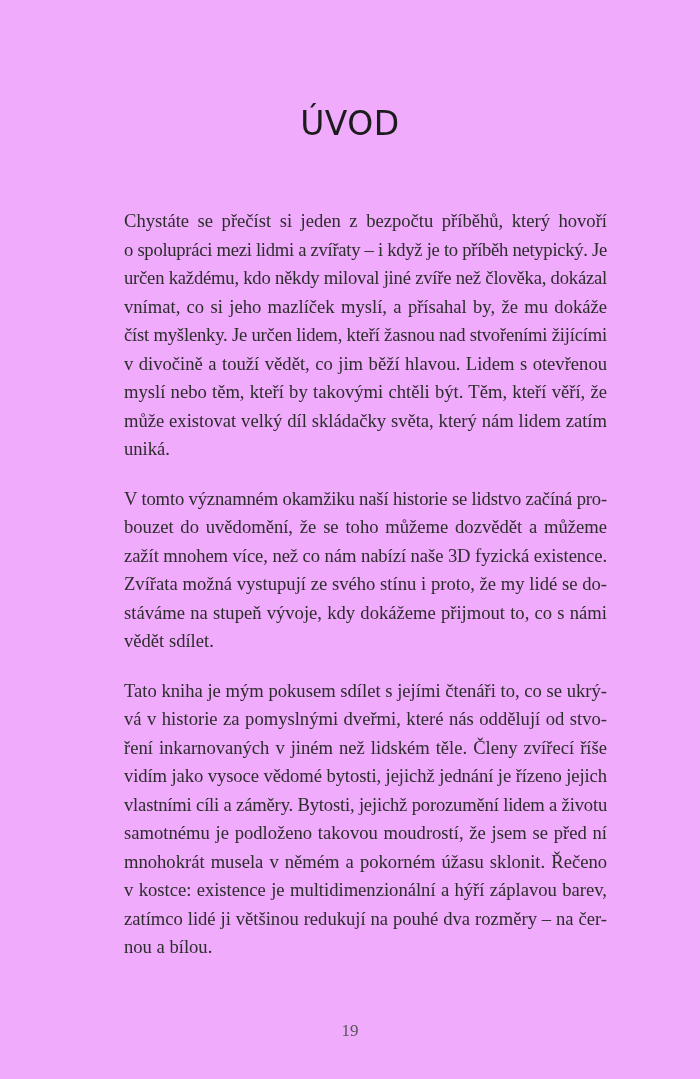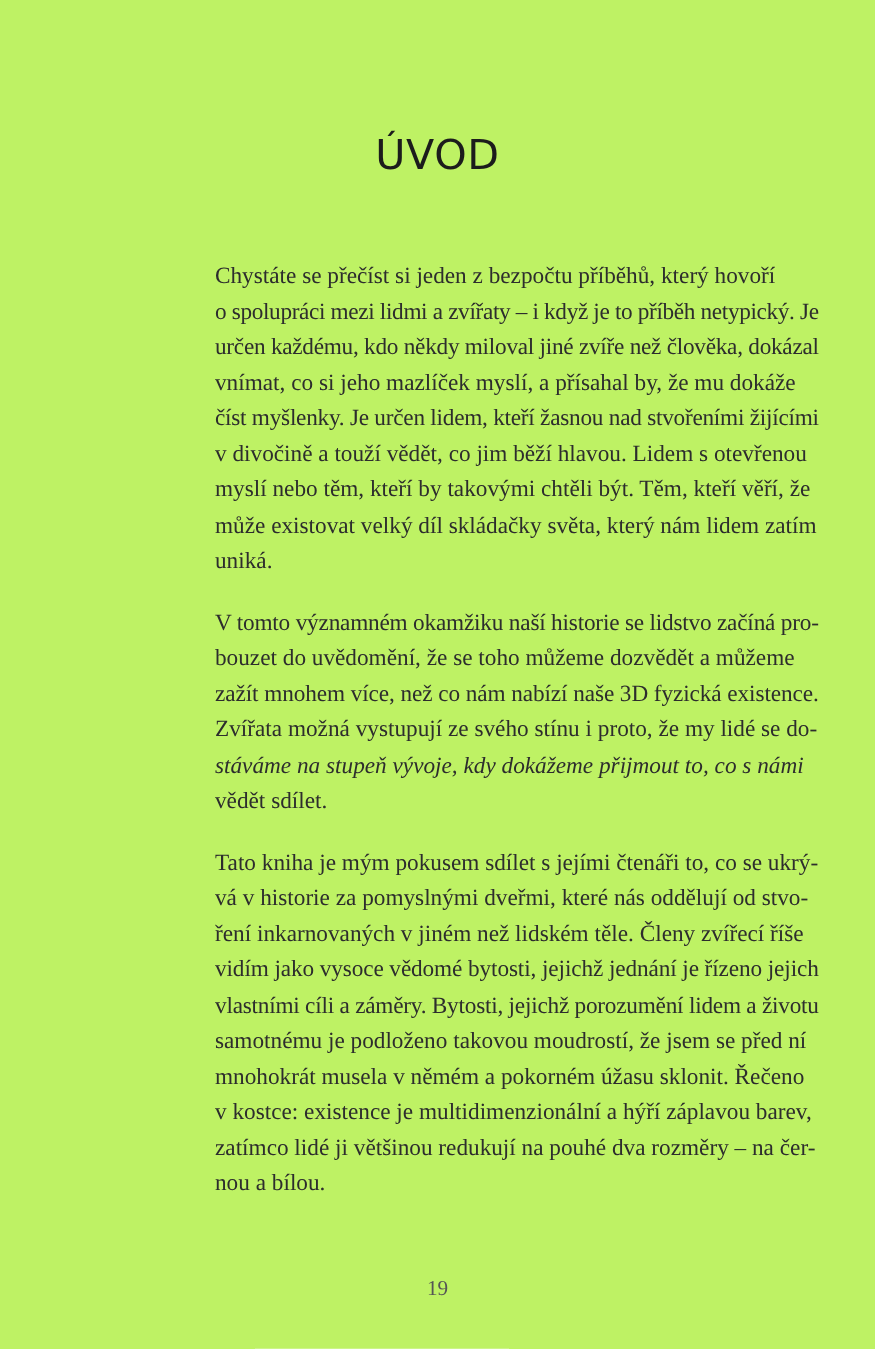--- a/index.html
+++ b/index.html
@@ -12,21 +12,21 @@
     height: 1079px;
     position: relative;
     overflow: hidden;
     color: #2a2a2a;
   }
   .page {
     position: absolute;
     left: 0; top: 0;
     width: 700px;
     height: 1079px;
-    background: #bef264;
+    background: #f0abfc;
   }
   .chapter-title {
     position: absolute;
     top: 104px;
     left: 0;
     width: 700px;
     text-align: center;
     font-family: "DejaVu Sans", sans-serif;
     font-size: 33px;
     font-weight: normal;
@@ -46,21 +46,20 @@
   .para {
     margin: 0 0 21px 0;
   }
   .line {
     display: block;
     height: 28.5px;
     line-height: 28.5px;
     white-space: nowrap;
     text-align: justify;
     text-align-last: justify;
-    margin-left: 48px;
   }
   .line.last {
     text-align-last: left;
   }
   .page-number {
     position: absolute;
     top: 1021px;
     left: 0;
     width: 700px;
     text-align: center;
@@ -86,21 +85,21 @@
       <span class="line" style="white-space: nowrap;">myslí nebo těm, kteří by takovými chtěli být. Těm, kteří věří, že</span>
       <span class="line" style="white-space: nowrap;">může existovat velký díl skládačky světa, který nám lidem zatím</span>
       <span class="line last" style="white-space: nowrap;">uniká.</span>
     </p>
 
     <p class="para">
       <span class="line" style="white-space: nowrap; letter-spacing: -0.155754px;">V tomto významném okamžiku naší historie se lidstvo začíná pro-</span>
       <span class="line" style="white-space: nowrap;">bouzet do uvědomění, že se toho můžeme dozvědět a můžeme</span>
       <span class="line" style="white-space: nowrap; letter-spacing: -0.0691964px;">zažít mnohem více, než co nám nabízí naše 3D fyzická existence.</span>
       <span class="line" style="white-space: nowrap;">Zvířata možná vystupují ze svého stínu i proto, že my lidé se do-</span>
-      <span class="line" style="white-space: nowrap; font-style: italic;">stáváme na stupeň vývoje, kdy dokážeme přijmout to, co s námi</span>
+      <span class="line" style="white-space: nowrap;">stáváme na stupeň vývoje, kdy dokážeme přijmout to, co s námi</span>
       <span class="line last" style="white-space: nowrap;">vědět sdílet.</span>
     </p>
 
     <p class="para">
       <span class="line" style="white-space: nowrap;">Tato kniha je mým pokusem sdílet s jejími čtenáři to, co se ukrý-</span>
       <span class="line" style="white-space: nowrap;">vá v historie za pomyslnými dveřmi, které nás oddělují od stvo-</span>
       <span class="line" style="white-space: nowrap;">ření inkarnovaných v jiném než lidském těle. Členy zvířecí říše</span>
       <span class="line" style="white-space: nowrap; letter-spacing: -0.0828598px;">vidím jako vysoce vědomé bytosti, jejichž jednání je řízeno jejich</span>
       <span class="line" style="white-space: nowrap; letter-spacing: -0.179338px;">vlastními cíli a záměry. Bytosti, jejichž porozumění lidem a životu</span>
       <span class="line" style="white-space: nowrap;">samotnému je podloženo takovou moudrostí, že jsem se před ní</span>

